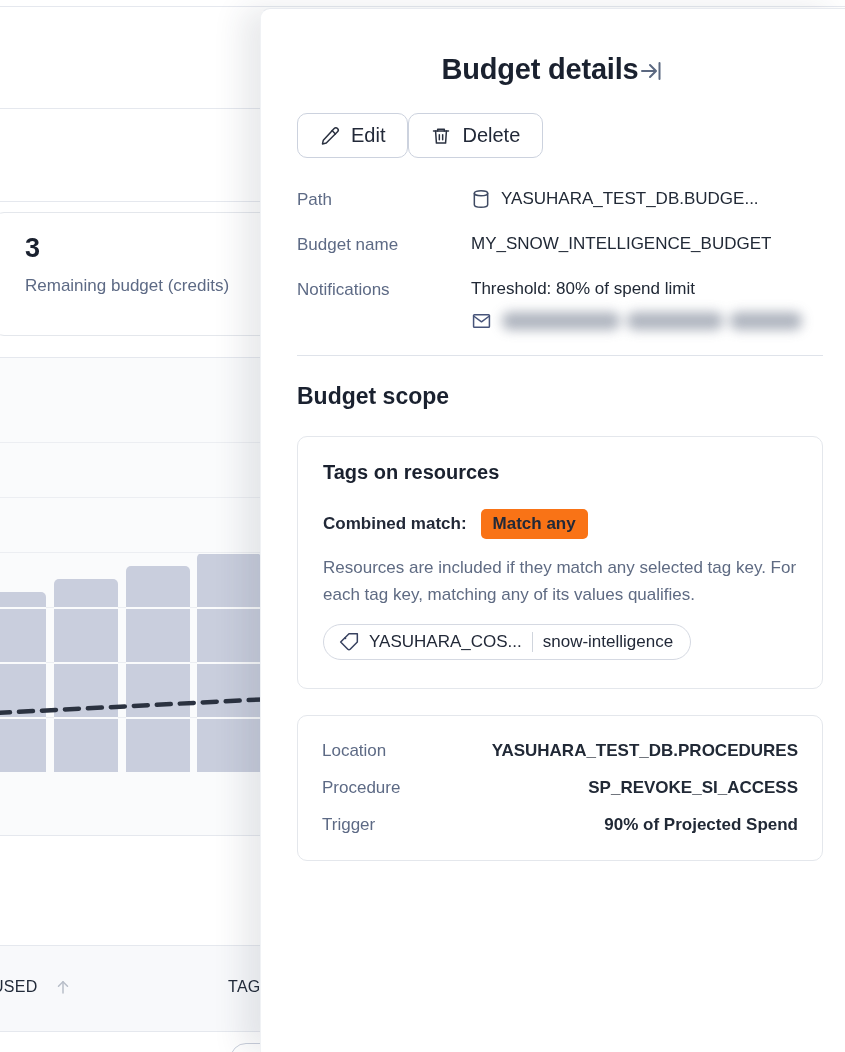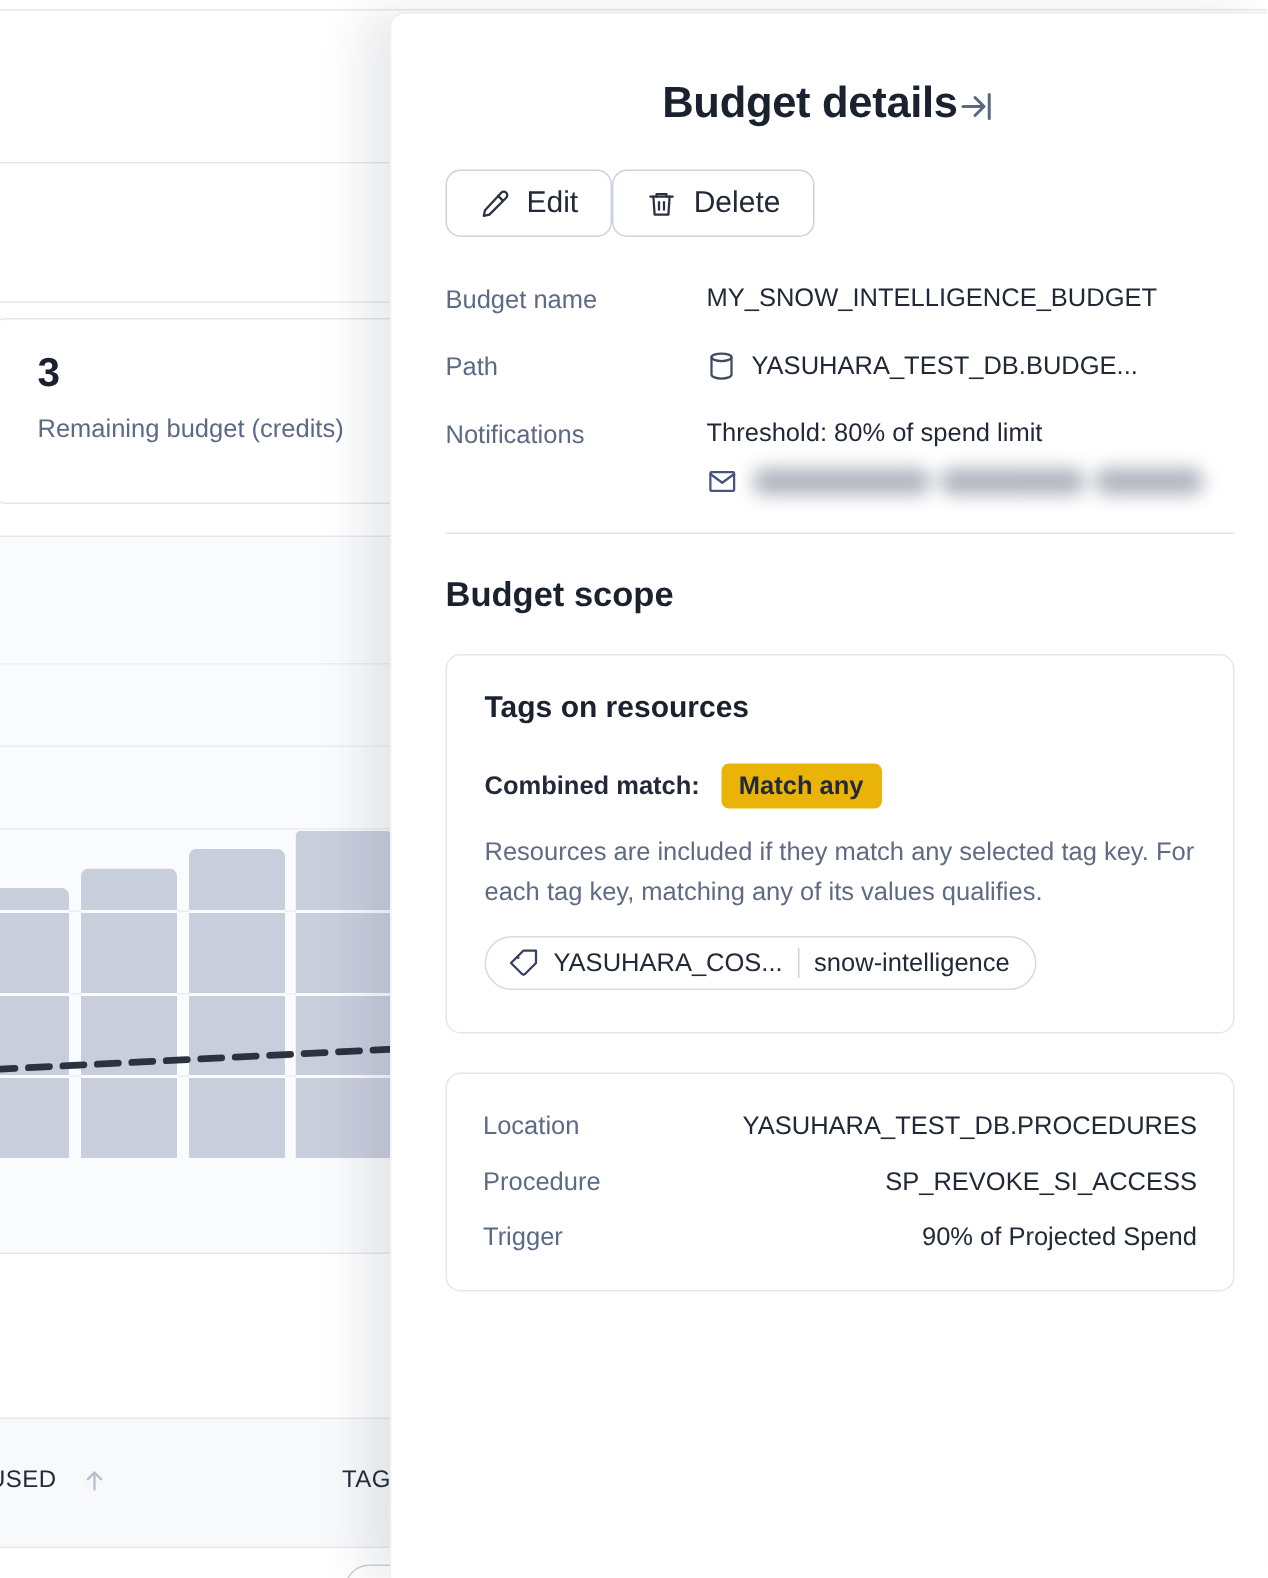--- a/index.html
+++ b/index.html
@@ -67,35 +67,35 @@
 
   .divider { border:none; border-top:1px solid #dfe3ea; margin:12px 0 0 0; }
 
   .section-heading { margin-top:27px; font-size:23px; font-weight:700; color:#1a212f; }
 
   .card { margin-top:26px; border:1px solid #e4e7ec; border-radius:10px; background:#fff; }
   .scope-card { padding:24px 25px 28px 25px; }
   .card-title { font-size:20px; font-weight:700; color:#1a212f; }
   .combined-row { display:flex; align-items:center; gap:14px; margin-top:25px; }
   .combined-label { font-size:17px; font-weight:700; color:#222938; }
-  .badge { background:#eab308; border-radius:5px; padding:5px 12px; font-size:17px;
+  .badge { background:#f97316; border-radius:5px; padding:5px 12px; font-size:17px;
     font-weight:600; color:#222938; }
   .scope-desc { margin-top:15px; font-size:17px; line-height:27px; color:#5f6b83; }
   .tag-chip { display:inline-flex; align-items:center; gap:10px; margin-top:16px;
     border:1px solid #d5d9e2; border-radius:19px; padding:7px 17px 7px 15px;
     background:#fff; cursor:pointer; }
   .tag-chip svg { color:#374néant160; color:#37415f; }
   .tag-key, .tag-val { font-size:17px; color:#222938; white-space:nowrap; }
   .chip-sep { width:1px; height:20px; background:#d0d5dd; }
 
   .actions-card { padding:25px 24px; }
   .action-row { display:grid; grid-template-columns:160px 1fr; align-items:center; }
   .action-row + .action-row { margin-top:17px; }
   .action-label { font-size:17px; color:#5d6a85; }
-  .action-value { font-size:17px; color:#212936; text-align:right; white-space:nowrap; }
+  .action-value { font-size:17px; color:#212936; text-align:right; white-space:nowrap;font-weight:bold; }
 </style>
 </head>
 <body>
 
 <div class="stage">
 
   <div class="bg">
     <div class="hline hl-1"></div>
     <div class="hline hl-2"></div>
     <div class="hline hl-3"></div>
@@ -169,33 +169,33 @@
           <path d="M5.5 6l1 14.5h11l1-14.5"></path>
             <path d="M10 10.5v6"></path>
             <path d="M14 10.5v6"></path>
         </svg>
         <span>Delete</span>
       </button>
     </div>
 
     <div class="fields">
       <div class="field-row">
-        <div class="field-label">Budget name</div>
-        <div class="field-value">MY_SNOW_INTELLIGENCE_BUDGET</div>
-      </div>
-
-      <div class="field-row">
         <div class="field-label">Path</div>
         <div class="value-iconline">
           <svg width="20" height="20" viewBox="0 0 24 24" fill="none" stroke="currentColor" stroke-width="1.8" stroke-linecap="round" stroke-linejoin="round">
             <ellipse cx="12" cy="5" rx="8" ry="3"></ellipse>
             <path d="M4 5v14c0 1.66 3.58 3 8 3s8-1.34 8-3V5"></path>
           </svg>
           <span class="field-value">YASUHARA_TEST_DB.BUDGE...</span>
         </div>
+      </div>
+
+      <div class="field-row">
+        <div class="field-label">Budget name</div>
+        <div class="field-value">MY_SNOW_INTELLIGENCE_BUDGET</div>
       </div>
 
       <div class="field-row">
         <div class="field-label">Notifications</div>
         <div>
           <div class="field-value">Threshold: 80% of spend limit</div>
           <div class="email-line">
             <svg width="21" height="20" viewBox="0 0 24 24" fill="none" stroke="currentColor" stroke-width="1.8" stroke-linecap="round" stroke-linejoin="round">
               <rect x="2.5" y="4.5" width="19" height="15" rx="1"></rect>
               <path d="M2.5 6l9.5 7 9.5-7"></path>

